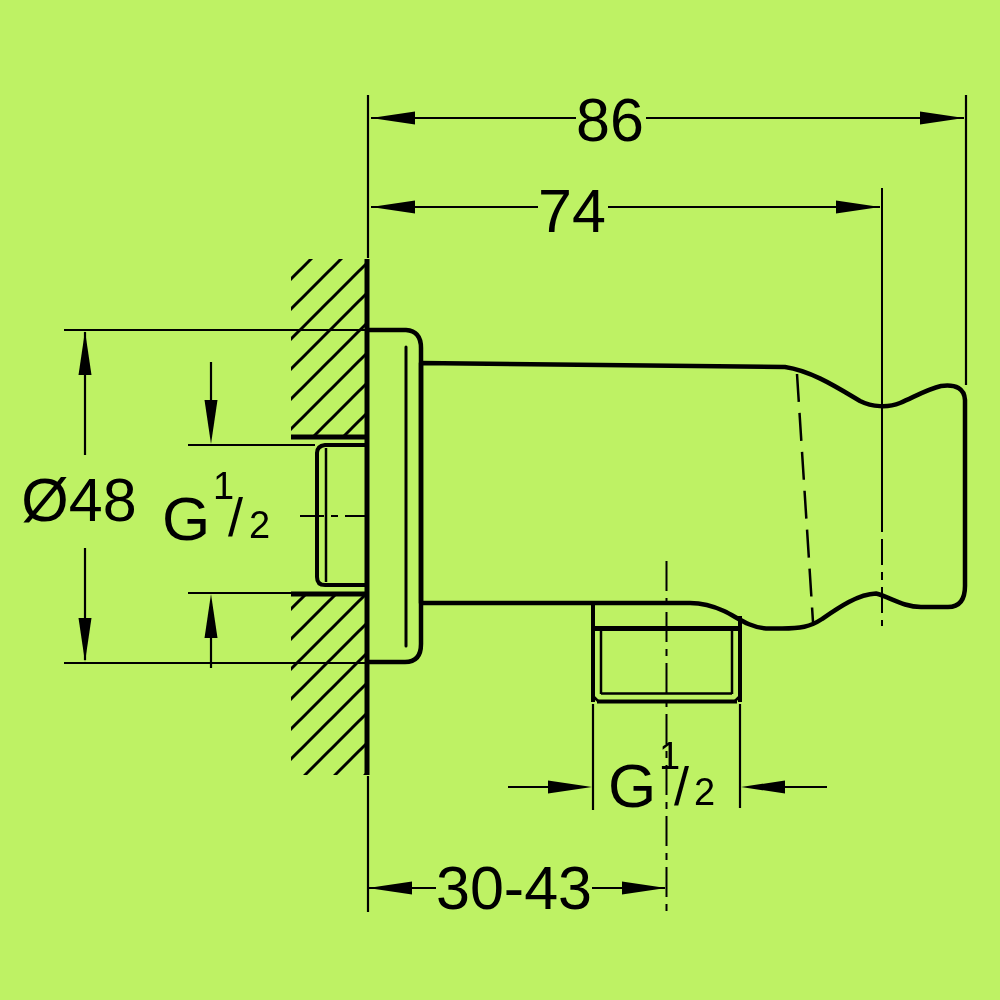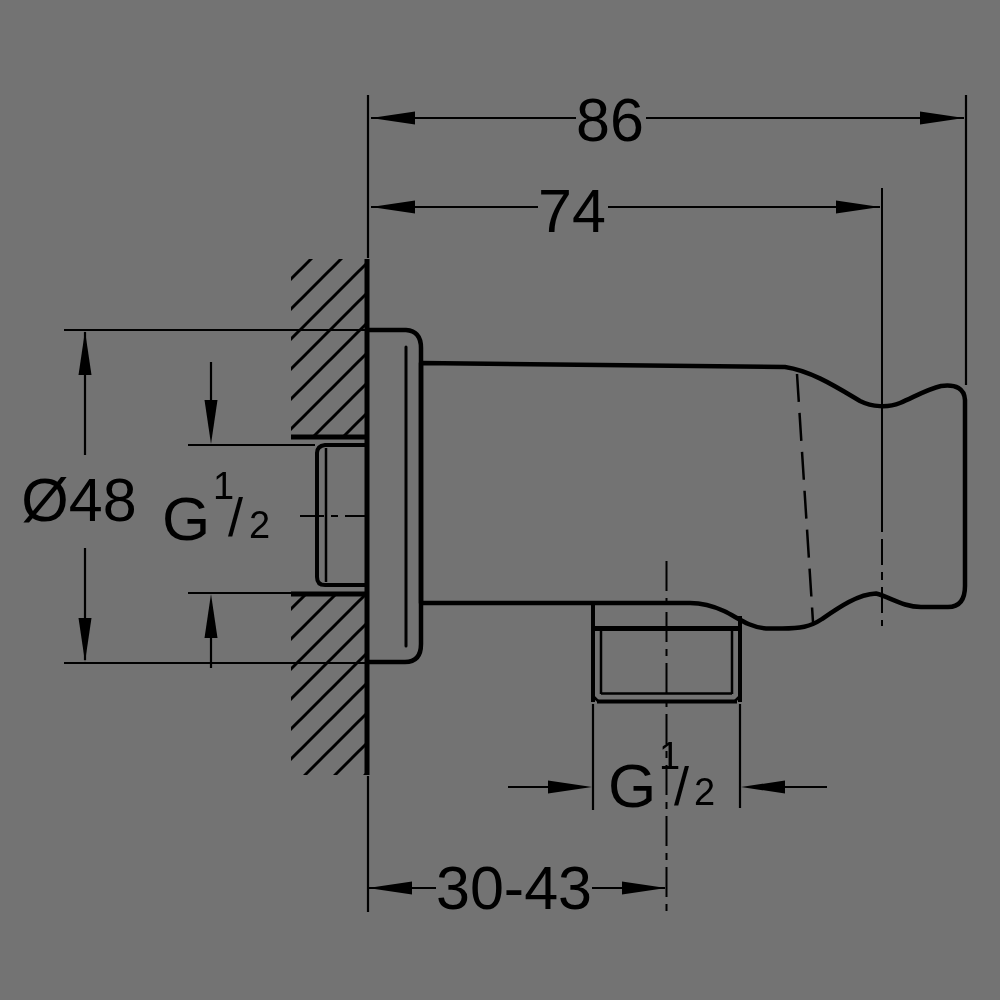--- a/index.html
+++ b/index.html
@@ -7,21 +7,21 @@
     padding: 0;
     background: #ffffff;
     width: 1000px;
     height: 1000px;
     font-family: "Liberation Sans", sans-serif;
   }
   .stage {
     position: relative;
     width: 1000px;
     height: 1000px;
-    background: #737373;
+    background: #bef264;
     overflow: hidden;
   }
   svg { display: block; }
   text {
     font-family: "Liberation Sans", sans-serif;
     fill: #000000;
   }
   .dim-text  { font-size: 61px; }
   .g-main    { font-size: 62px; }
   .g-num     { font-size: 38px; }

